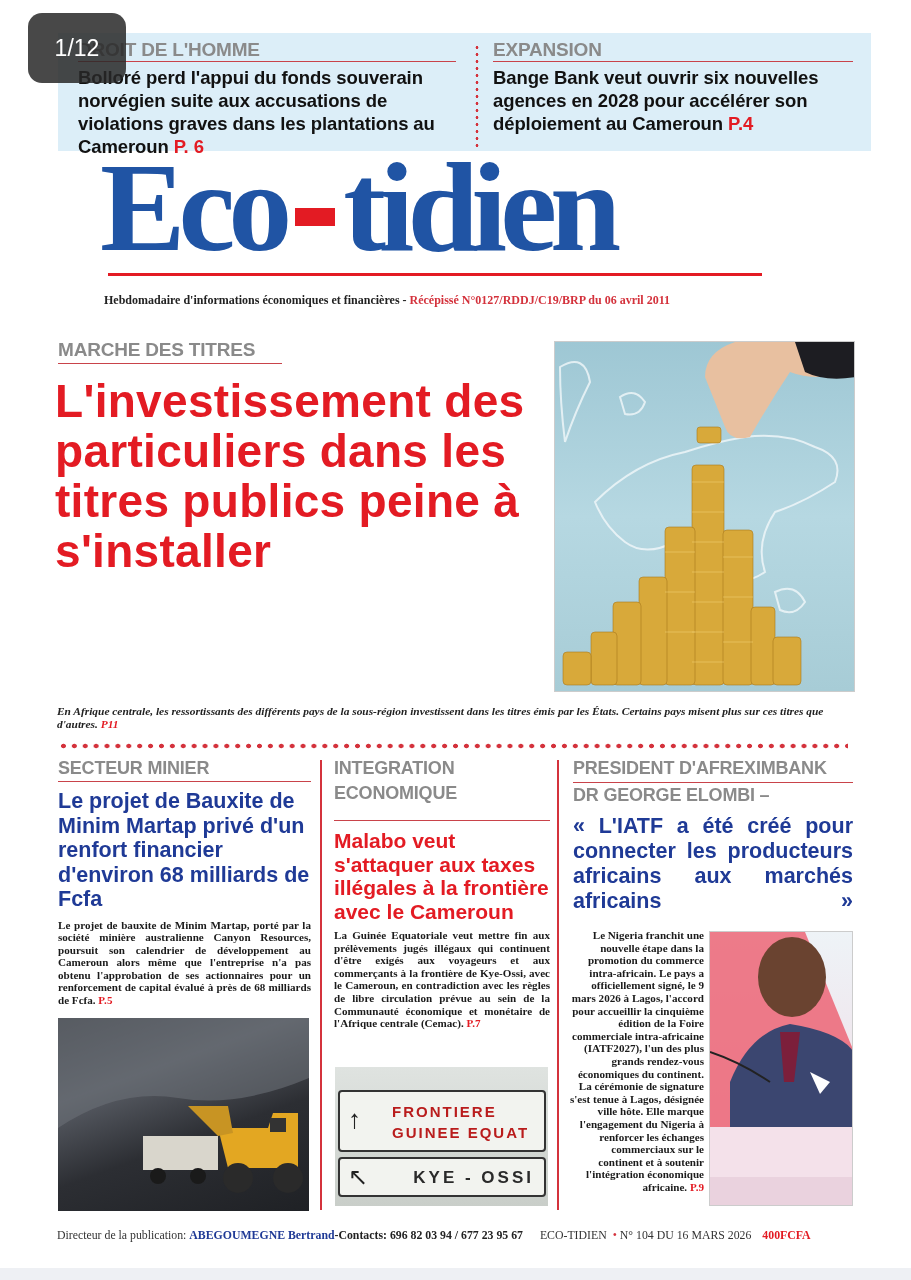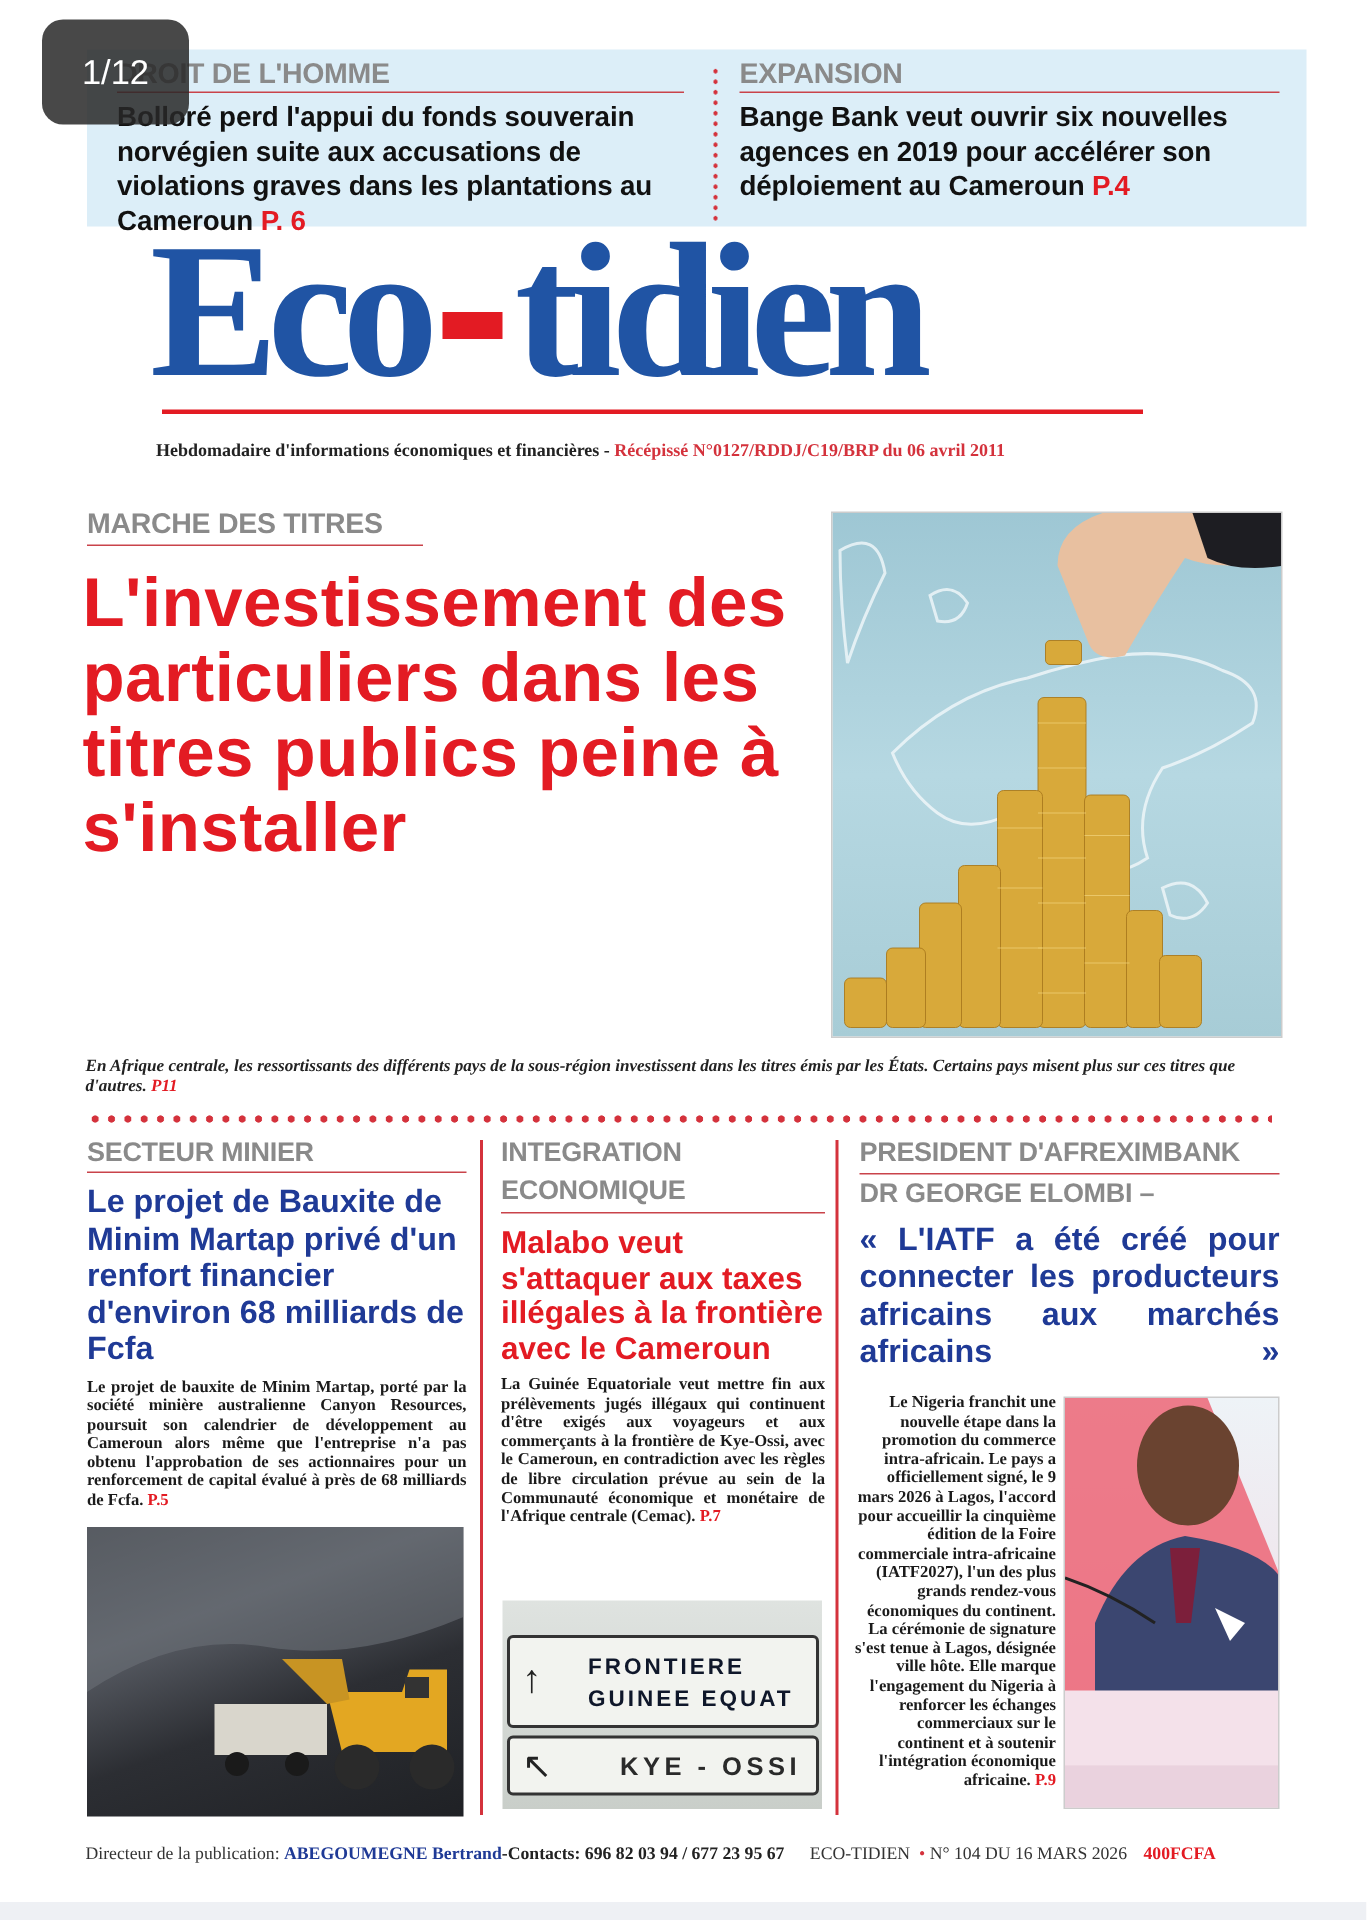--- a/index.html
+++ b/index.html
@@ -47,21 +47,21 @@
     <span>Bolloré perd l'appui du fonds souverain norvégien suite aux accusations de violations graves dans les plantations au Cameroun</span>
     <span class="red">P. 6</span>
   </div>
 </div>
 
 <div class="abs dots-v" style="left:475px;top:44px;height:105px;"></div>
 
 <div class="abs" style="left:493px;top:38px;width:378px;">
   <div class="kicker kicker-rule" style="font-size:19px;line-height:23px;width:360px;">EXPANSION</div>
   <div class="teaser-title" style="margin-top:4px;">
-    <span>Bange Bank veut ouvrir six nouvelles agences en 2019 pour accélérer son déploiement au Cameroun</span>
+    <span>Bange Bank veut ouvrir six nouvelles agences en 2028 pour accélérer son déploiement au Cameroun</span>
     <span class="red">P.4</span>
   </div>
 </div>
 
 <div class="abs masthead">
   <span>Eco</span><span class="dash"></span><span>tidien</span>
 </div>
 <div class="abs mast-rule"></div>
 <div class="abs tagline">
   <span>Hebdomadaire d'informations économiques et financières - </span><span class="rec">Récépissé N°0127/RDDJ/C19/BRP du 06 avril 2011</span>
@@ -134,30 +134,30 @@
     <circle cx="180" cy="160" r="15" fill="#2a2a2a"></circle>
       <circle cx="230" cy="160" r="15" fill="#2a2a2a"></circle>
     <rect x="212" y="100" width="16" height="14" fill="#333"></rect>
   </svg>
 </div>
 
 <div class="abs col-rule-v" style="left:320px;top:760px;height:450px;"></div>
 
 <div class="abs" style="left:334px;top:756px;width:216px;">
   <div class="kicker col-kicker">INTEGRATION</div>
-  <div class="kicker kicker-rule col-kicker" style="padding-bottom:2px;">ECONOMIQUE</div>
+  <div class="kicker kicker-rule col-kicker" style="padding-bottom:14px;">ECONOMIQUE</div>
   <div class="red" style="font-weight:900;font-size:21px;line-height:23.5px;margin-top:8px;">Malabo veut s'attaquer aux taxes illégales à la frontière avec le Cameroun</div>
   <div class="body-it" style="margin-top:6px;">
     <span>La Guinée Equatoriale veut mettre fin aux prélèvements jugés illégaux qui continuent d'être exigés aux voyageurs et aux commerçants à la frontière de Kye-Ossi, avec le Cameroun, en contradiction avec les règles de libre circulation prévue au sein de la Communauté économique et monétaire de l'Afrique centrale (Cemac). </span><span class="red">P.7</span>
   </div>
 </div>
 <div class="abs" style="left:335px;top:1067px;width:213px;height:139px;background:linear-gradient(180deg,#dfe3e0 0%,#c9cec9 100%);overflow:hidden;">
   <div style="position:absolute;left:3px;top:23px;width:208px;height:62px;background:#f2f3ef;border:2px solid #333;border-radius:4px;">
     <span style="position:absolute;left:8px;top:12px;font-size:26px;color:#222;">↑</span>
-    <div style="position:absolute;left:52px;top:9px;font-size:15px;letter-spacing:2px;font-weight:700;color:#0f172a;line-height:21px;">
+    <div style="position:absolute;left:52px;top:9px;font-size:15px;letter-spacing:2px;font-weight:700;color:#b91c1c;line-height:21px;">
       <div>FRONTIERE</div>
       <div>GUINEE EQUAT</div>
     </div>
   </div>
   <div style="position:absolute;left:3px;top:90px;width:208px;height:40px;background:#f2f3ef;border:2px solid #333;border-radius:4px;">
     <span style="position:absolute;left:8px;top:4px;font-size:24px;color:#222;">↖</span>
     <div style="position:absolute;right:10px;top:9px;font-size:17px;letter-spacing:3px;font-weight:700;color:#2a2a2a;">KYE - OSSI</div>
   </div>
 </div>
 

